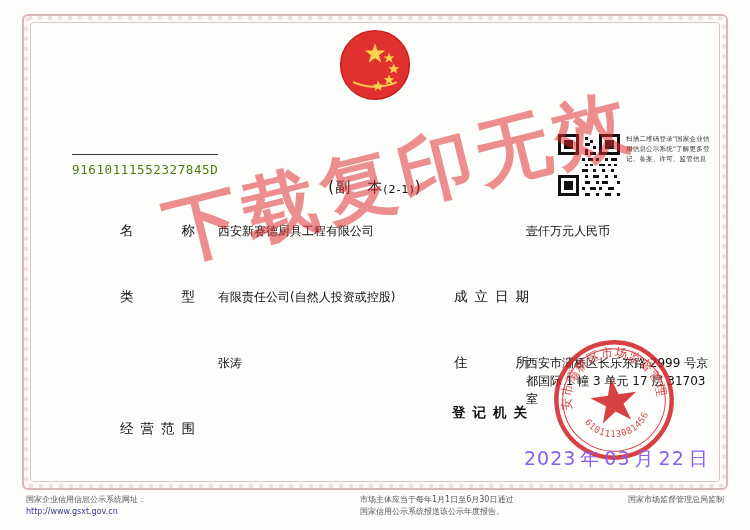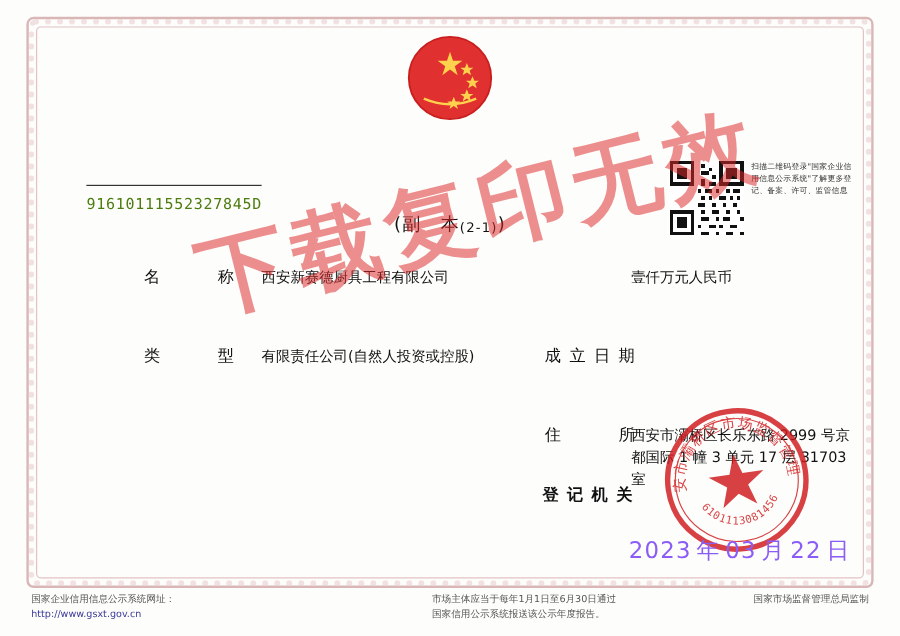--- a/index.html
+++ b/index.html
@@ -314,24 +314,29 @@
       <div class="val v-right">壹仟万元人民币</div>
     </div>
 
     <div class="row r2">
       <div class="lbl l-left">类　　型</div>
       <div class="val v-left">有限责任公司(自然人投资或控股)</div>
       <div class="lbl l-right">成立日期</div>
     </div>
 
     <div class="row r3">
+      <div class="val v-left">张涛</div>
       <div class="lbl l-right">住　　所</div>
       <div class="val v-right">西安市灞桥区长乐东路 2999 号京都国际 1 幢 3 单元 17 层 31703 室</div>
     </div>
 
+    <div class="row r4">
+      <div class="lbl l-left">经营范围</div>
+
+    </div>
 
   </div>
 
   <div class="reg-label">登记机关</div>
 
   <svg class="seal" viewBox="0 0 200 200">
     <g transform="rotate(-8 100 100)" opacity="0.82">
       <circle cx="100" cy="100" r="90" fill="none" stroke="#d0181c" stroke-width="7"></circle>
       <circle cx="100" cy="100" r="80" fill="none" stroke="#d0181c" stroke-width="1.5"></circle>
       <polygon fill="#d0181c" points="100,66 108.5,92 136,92 113.8,108 122.3,134 100,118 77.7,134 86.2,108 64,92 91.5,92"></polygon>

